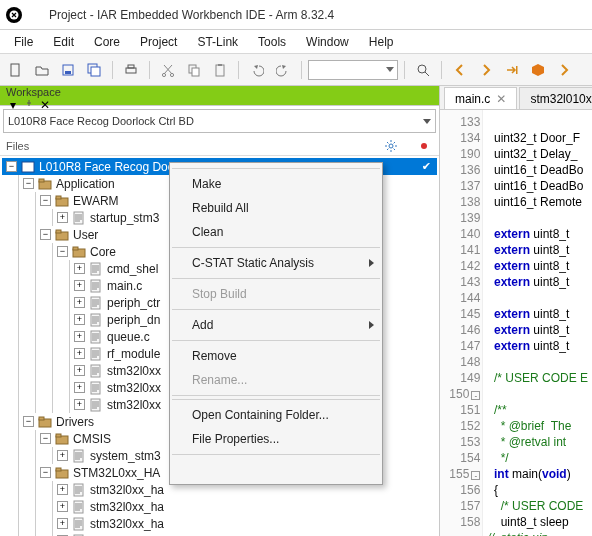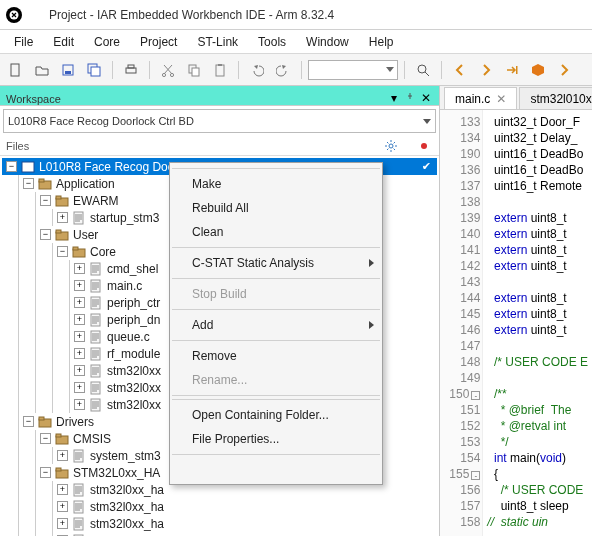--- a/index.html
+++ b/index.html
@@ -17,21 +17,21 @@
 .tbtn { width:24px; height:24px; display:flex; align-items:center; justify-content:center; cursor:pointer; color:#555; border-radius:2px; }
 .tbtn svg { width:14px; height:14px; }
 .tsep { width:1px; height:18px; background:#ccc; margin:0 4px; }
 .tcombo { width:90px; height:20px; border:1px solid #b0b0b0; background:#fff; display:flex; align-items:center; justify-content:flex-end; padding:0 3px; position:relative; }
 .tcombo .dd { border-left:4px solid transparent; border-right:4px solid transparent; border-top:5px solid #666; }
 
 .main { display:flex; height:calc(100% - 86px); }
 .left { width:440px; border-right:1px solid #c8c8c8; display:flex; flex-direction:column; background:#fff; }
 .right { flex:1; background:#fff; display:flex; flex-direction:column; overflow:hidden; }
 
-.ws-head { height:20px; background:#5eead4; border-bottom:1px solid #ccc; display:flex; align-items:flex-end; padding:0 6px; }
+.ws-head { height:20px; background:#84cc16; border-bottom:1px solid #ccc; display:flex; align-items:flex-start; padding:0 6px;flex-direction:column; }
 .ws-head .lbl { flex:1; color:#333; font-size:11px; }
 .ws-head .ctrls { display:flex; gap:2px; }
 .ws-head .ctrls span { width:14px; height:14px; display:flex; align-items:center; justify-content:center; cursor:pointer; }
 
 .proj-combo { height:24px; border:1px solid #bbb; margin:3px; display:flex; align-items:center; padding:0 4px; background:#fff; }
 .proj-combo .txt { flex:1; font-size:11px; color:#333; }
 .proj-combo .dd { border-left:4px solid transparent; border-right:4px solid transparent; border-top:5px solid #555; }
 
 .tree-head { height:20px; display:flex; align-items:center; border-bottom:1px solid #ddd; padding:0 6px; }
 .tree-head .lbl { flex:1; font-size:11px; color:#555; }
@@ -53,23 +53,23 @@
 .indent { display:inline-block; height:17px; background:repeating-linear-gradient(to right,transparent 0,transparent 16px,#ccc 16px,#ccc 17px); }
 
 .ed-tabs { height:24px; background:#f2f2f2; display:flex; align-items:flex-end; border-bottom:1px solid #ccc; padding-left:4px; }
 .ed-tab { height:22px; padding:0 10px; display:flex; align-items:center; gap:6px; border:1px solid #ccc; border-bottom:none; background:#eee; margin-right:2px; font-size:11px; cursor:pointer; }
 .ed-tab.active { background:#fff; }
 .ed-tab .x { color:#888; cursor:pointer; }
 .editor { flex:1; overflow:hidden; font-family:Consolas,monospace; font-size:12px; display:flex; }
 .gutter { width:44px; text-align:right; padding:4px 2px; color:#888; background:#fafafa; border-right:1px solid #eee;}
 .gutter div { height:16px; line-height:16px; white-space:nowrap; }
 .fold { display:inline-block; width:9px; height:9px; border:1px solid #999; font-size:8px; line-height:8px; text-align:center; margin-left:2px; color:#555;}
-.code { padding:4px 4px; }
+.code { padding:4px 4px;margin-top:16px; }
 .code div { height:16px; line-height:16px; white-space:pre; }
-.kw { color:#0000c0; font-weight:normal; }
+.kw { color:#0000c0; font-weight:bold; }
 .cm { color:#1b7a1b; }
 .cm2 { color:#1b7a1b; font-style:italic; }
 
 .ctxmenu { position:absolute; left:169px; top:162px; width:214px; background:#f5f5f5; border:1px solid #a0a0a0; box-shadow:3px 3px 6px rgba(0,0,0,.25); padding:2px 0; z-index:100; }
 .ctxmenu .mi { height:24px; display:flex; align-items:center; padding:0 24px 0 22px; color:#222; cursor:pointer; position:relative; }
 .ctxmenu .mi.hov { background:#bfe0ff; }
 .ctxmenu .mi.dis { color:#9b9b9b; cursor:default; }
 .ctxmenu .sep { height:1px; background:#d0d0d0; margin:3px 2px; }
 .ctxmenu .sub::after { content:""; position:absolute; right:8px; border-top:4px solid transparent; border-bottom:4px solid transparent; border-left:5px solid #444; }
 </style>

